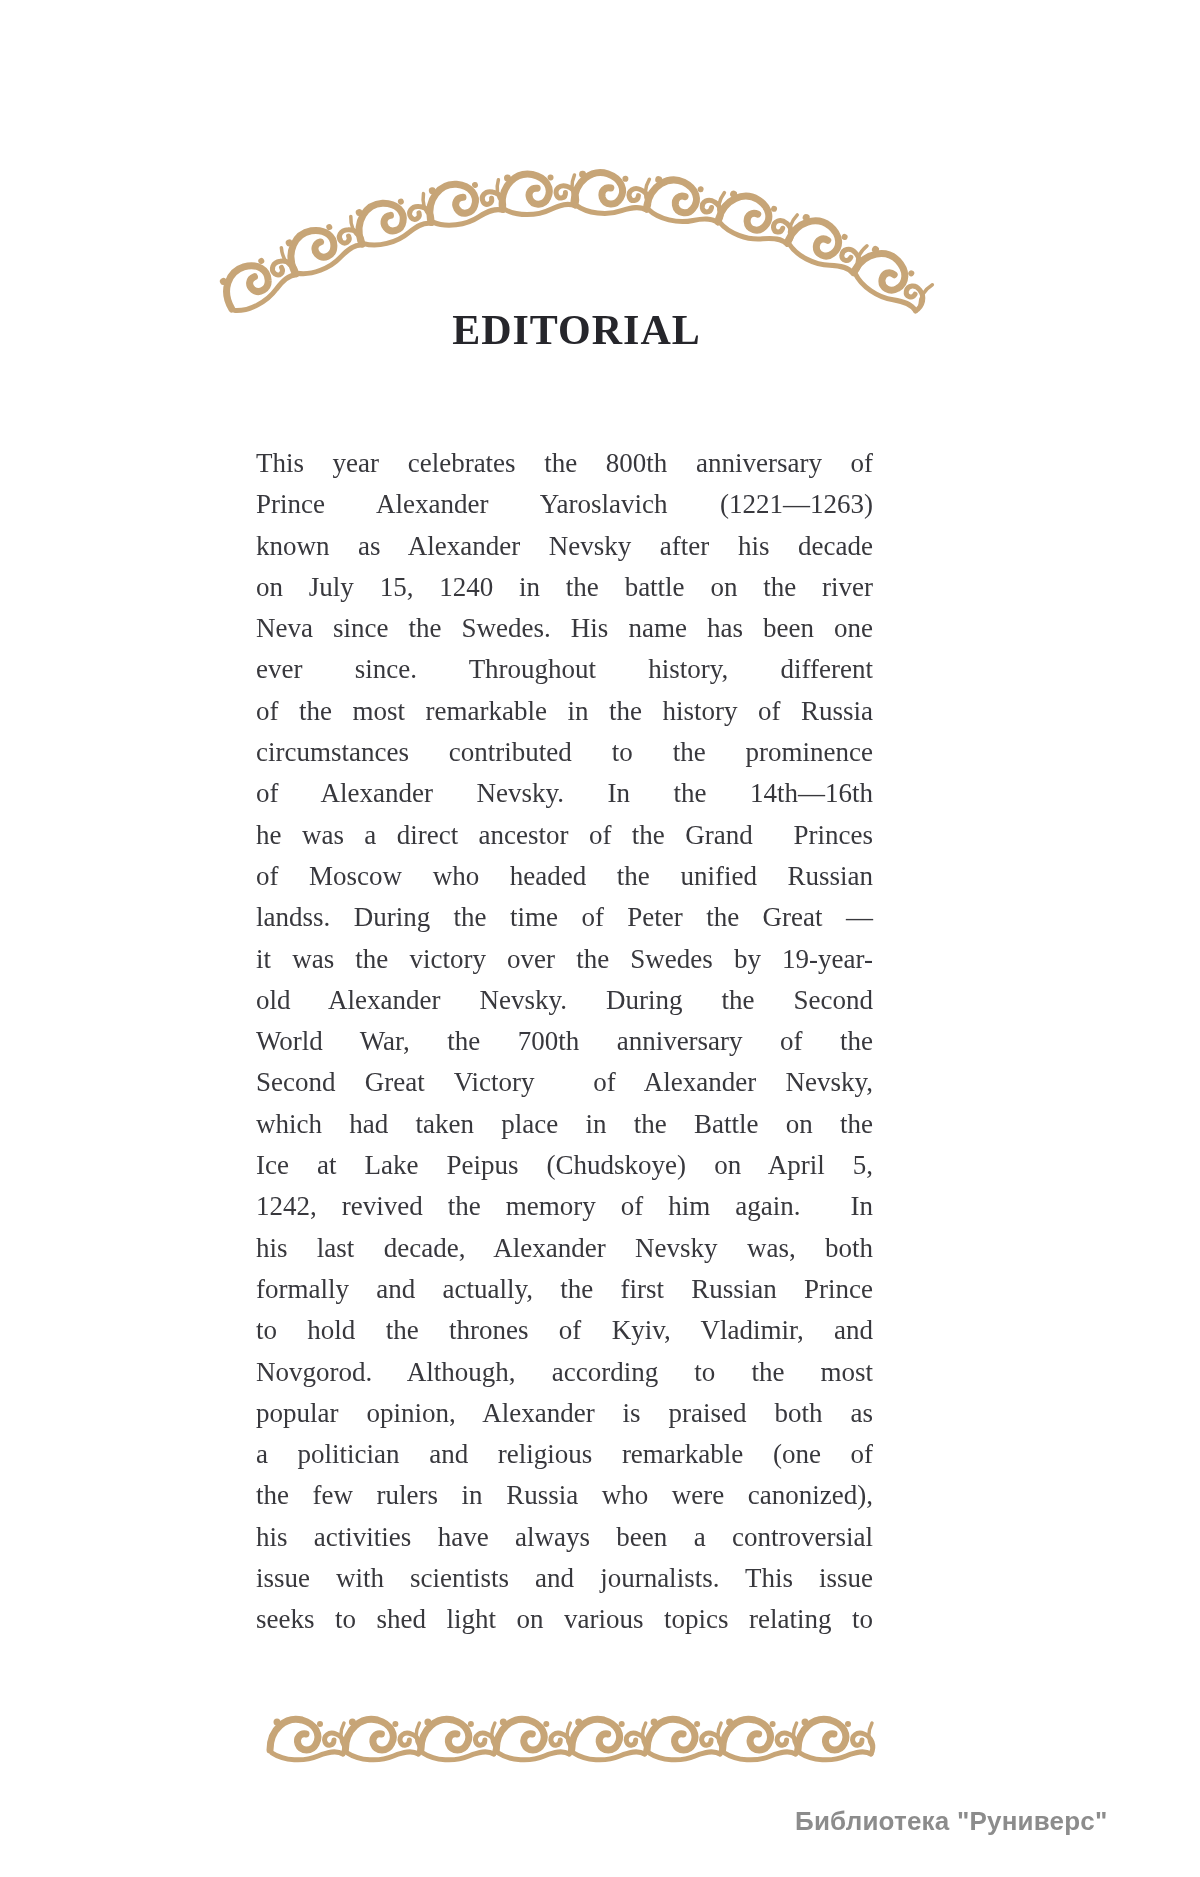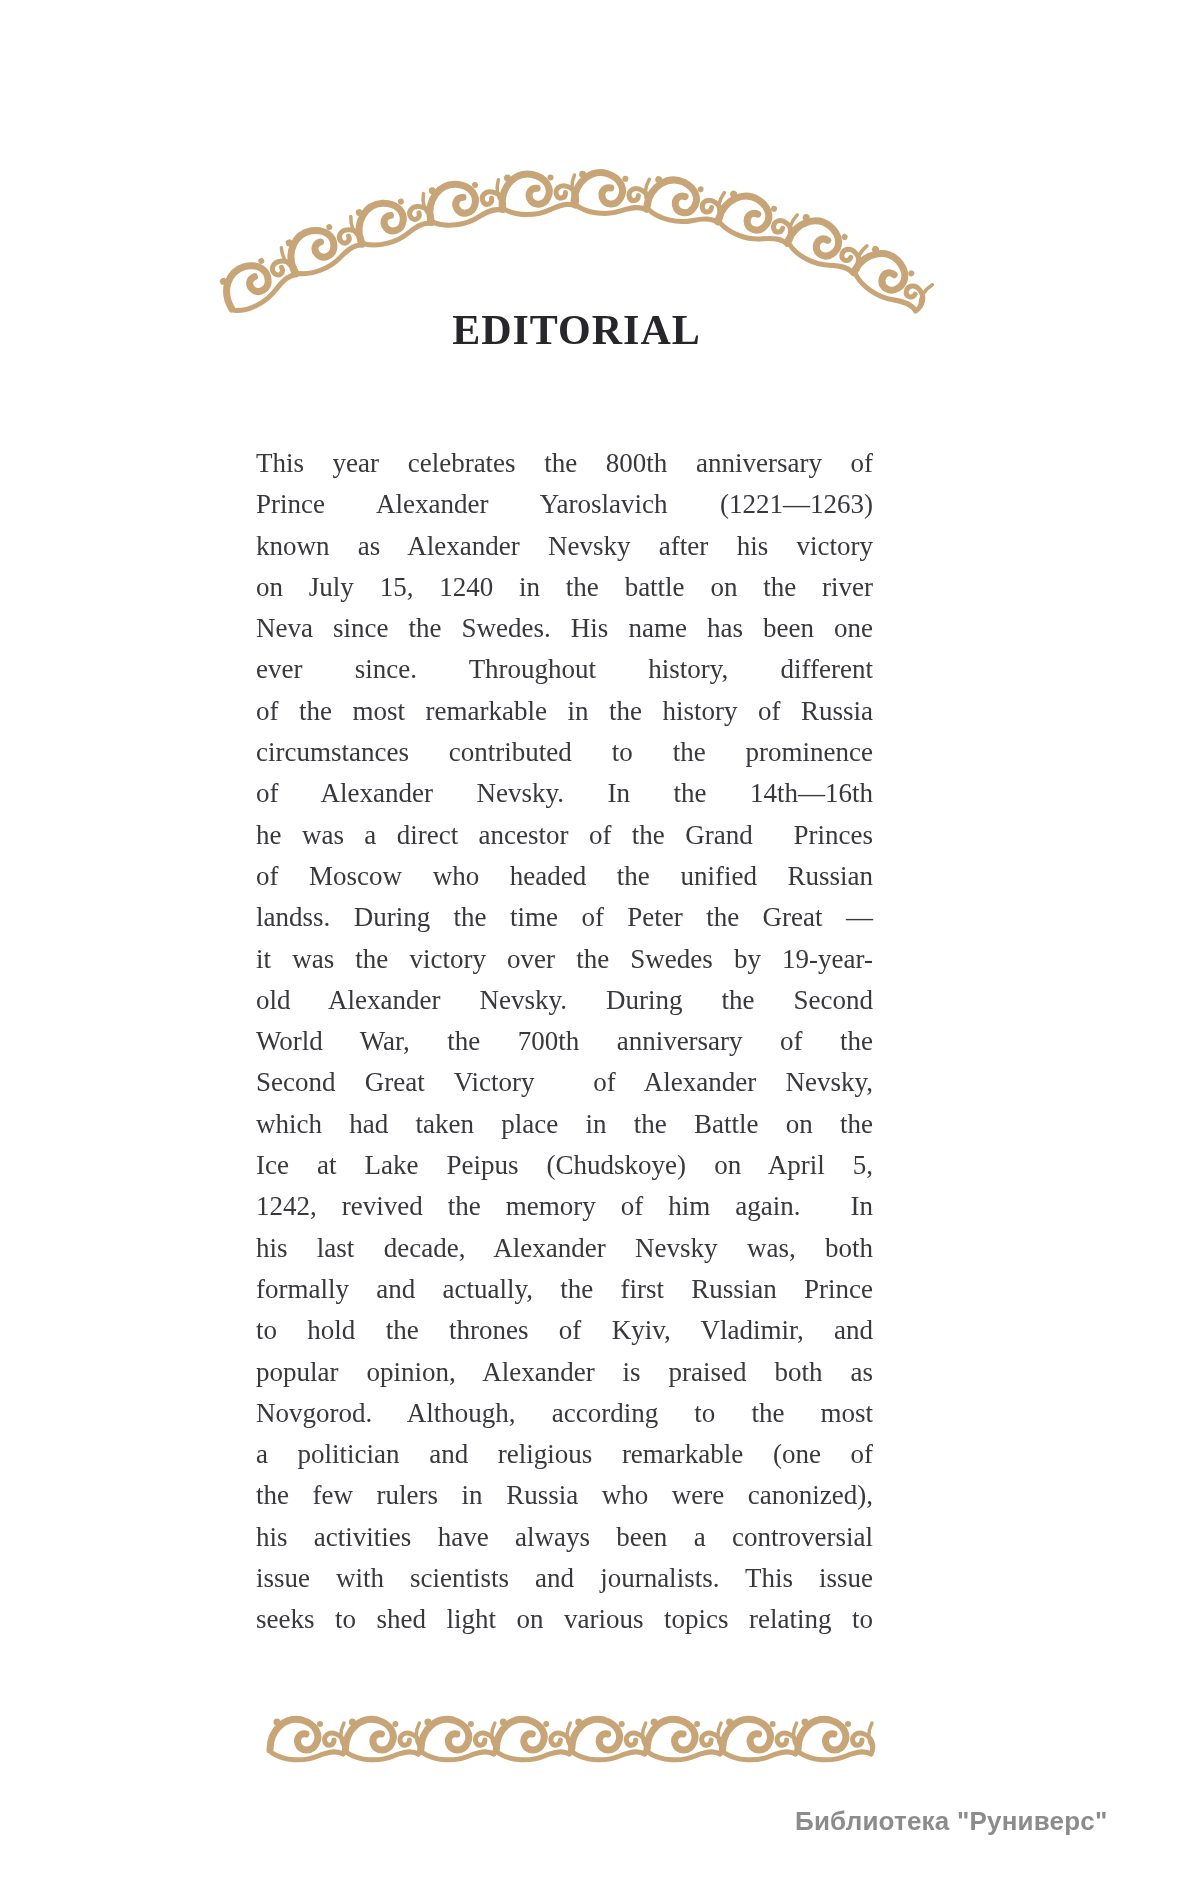--- a/index.html
+++ b/index.html
@@ -83,42 +83,42 @@
       <use href="#scroll-unit" transform="rotate(24.1 576 808) translate(576 190)"></use>
       <use href="#scroll-unit" transform="rotate(31 576 808) translate(576 190)"></use>
     </g>
   </svg>
 
   <div class="title">EDITORIAL</div>
 
   <div class="paragraph">
       <div class="line">This year celebrates the 800th anniversary of</div>
       <div class="line">Prince Alexander Yaroslavich (1221—1263)</div>
-      <div class="line">known as Alexander Nevsky after his victory</div>
+      <div class="line">known as Alexander Nevsky after his decade</div>
       <div class="line">on July 15, 1240 in the battle on the river</div>
       <div class="line">Neva since the Swedes. His name has been one</div>
       <div class="line">ever since. Throughout history, different</div>
       <div class="line">of the most remarkable in the history of Russia</div>
       <div class="line">circumstances contributed to the prominence</div>
       <div class="line">of Alexander Nevsky. In the 14th—16th</div>
       <div class="line">he was a direct ancestor of the Grand&nbsp; Princes</div>
       <div class="line">of Moscow who headed the unified Russian</div>
       <div class="line">landss. During the time of Peter the Great&nbsp;—</div>
       <div class="line">it was the victory over the Swedes by 19-year-</div>
       <div class="line">old Alexander Nevsky. During the Second</div>
       <div class="line">World War, the 700th anniversary of the</div>
       <div class="line">Second Great Victory&nbsp; of Alexander Nevsky,</div>
       <div class="line">which had taken place in the Battle on the</div>
       <div class="line">Ice at Lake Peipus (Chudskoye) on April 5,</div>
       <div class="line">1242, revived the memory of him again.&nbsp; In</div>
       <div class="line">his last decade, Alexander Nevsky was, both</div>
       <div class="line">formally and actually, the first Russian Prince</div>
       <div class="line">to hold the thrones of Kyiv, Vladimir, and</div>
+      <div class="line">Novgorod. Although, according to the most</div>
       <div class="line">popular opinion, Alexander is praised both as</div>
-      <div class="line">Novgorod. Although, according to the most</div>
       <div class="line">a politician and religious remarkable (one of</div>
       <div class="line">the few rulers in Russia who were canonized),</div>
       <div class="line">his activities have always been a controversial</div>
       <div class="line">issue with scientists and journalists. This issue</div>
       <div class="line">seeks to shed light on various topics relating to</div>
     </div>
 
   <svg class="ornament-svg ornament-bottom" width="1200" height="90" viewBox="0 0 1200 90" aria-hidden="true">
     <g>
       <use href="#scroll-unit" transform="translate(308 40)"></use>

